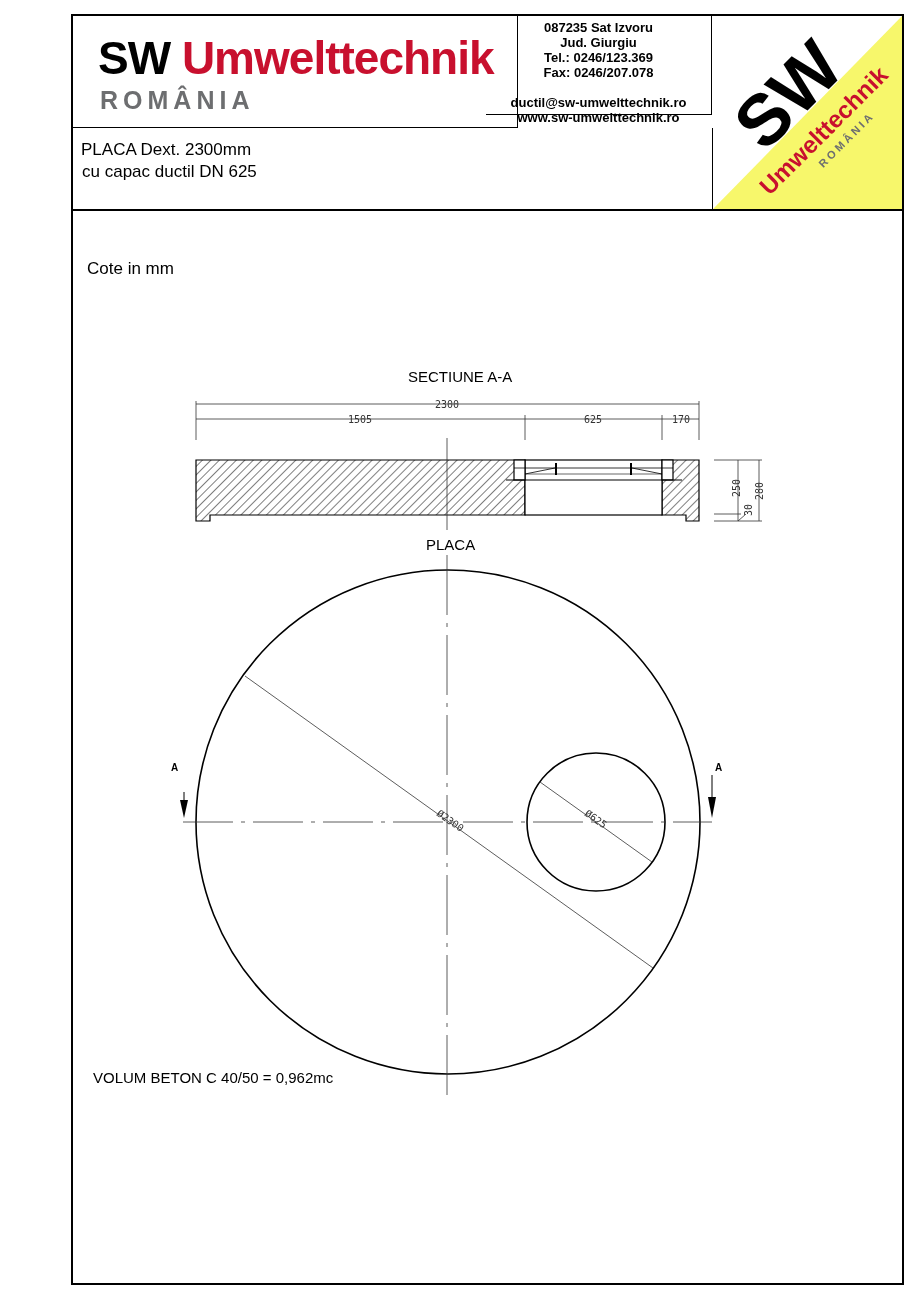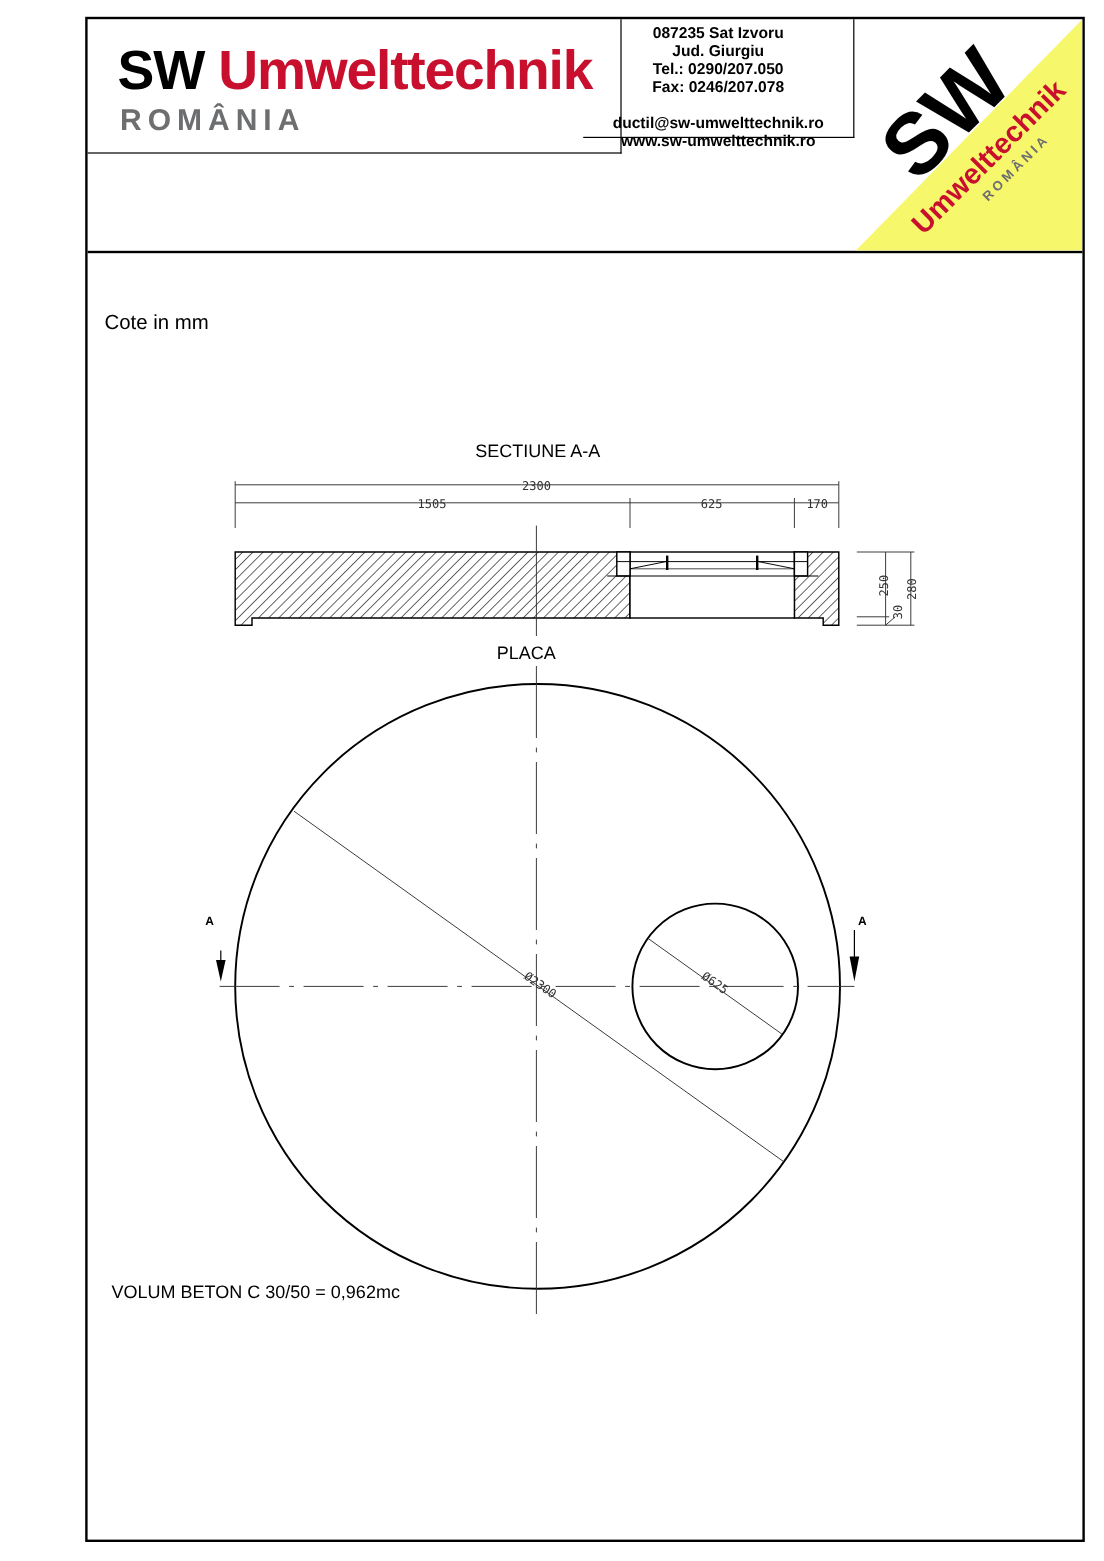--- a/index.html
+++ b/index.html
@@ -10,54 +10,58 @@
   .logo-sw { position: absolute; left: 25px; top: 18px; font-size: 46px; font-weight: bold; letter-spacing: -1px; color: #000; line-height: 48px; }
   .logo-sw .red { color: #c8102e; }
   .logo-ro { position: absolute; left: 27px; top: 70px; font-size: 25px; font-weight: bold; letter-spacing: 5px; color: #6d6e70; }
   .contact-cell { position: absolute; left: 413px; top: 0; width: 226px; height: 99px; border-right: 1px solid #000; border-bottom: 1px solid #000; text-align: center; font-weight: bold; font-size: 13px; line-height: 15px; padding-top: 4px; box-sizing: border-box; color: #000; }
   .contact-cell .gap { height: 15px; }
   .desc-cell { position: absolute; left: 0; top: 112px; width: 639px; height: 81px; border-right: 1px solid #000; }
   .desc-line { position: absolute; left: 8px; font-size: 17px; color: #000; }
   .stamp-cell { position: absolute; left: 640px; top: 0; width: 189px; height: 193px; overflow: hidden; }
   .cote { position: absolute; left: 14px; top: 199px; font-size: 17px; color: #000; margin-top: 44px; }
   .drawing { position: absolute; left: 0; top: 0; }
-  .label { position: absolute; font-size: 15px; color: #000; }
+  .label { position: absolute; font-size: 15px; color: #000; margin-left: 12px; }
   .volum { position: absolute; left: 20px; top: 1053px; font-size: 15px; color: #000; }
 </style>
 </head>
 <body>
 
 <div class="sheet">
   <div class="title-block">
     <div class="logo-cell">
       <div class="logo-sw"><span>SW</span> <span class="red">Umwelttechnik</span></div>
       <div class="logo-ro">ROMÂNIA</div>
     </div>
     <div class="contact-cell">
       <div>087235 Sat Izvoru</div>
       <div>Jud. Giurgiu</div>
-      <div>Tel.: 0290/207.050</div>
+      <div>Tel.: 0246/123.369</div>
       <div>Fax: 0246/207.078</div>
       <div class="gap"></div>
       <div>ductil@sw-umwelttechnik.ro</div>
       <div>www.sw-umwelttechnik.ro</div>
+    </div>
+    <div class="desc-cell">
+      <div class="desc-line" style="top:12px">PLACA Dext. 2300mm</div>
+      <div class="desc-line" style="top:34px;left:9px">cu capac ductil DN 625</div>
     </div>
     <div class="stamp-cell">
       <svg width="189" height="193" viewBox="0 0 189 193">
         <polygon points="189,0 189,193 0,193" fill="#f7f76b"></polygon>
         <g transform="translate(108,112) rotate(-45)">
           <text x="0" y="-22" text-anchor="middle" font-family="Liberation Sans, sans-serif" font-weight="bold" font-size="72" fill="#000">SW</text>
           <text x="0" y="12" text-anchor="middle" font-family="Liberation Sans, sans-serif" font-weight="bold" font-size="24" fill="#c8102e">Umwelttechnik</text>
           <text x="10" y="30" text-anchor="middle" font-family="Liberation Sans, sans-serif" font-weight="bold" font-size="11" letter-spacing="3" fill="#6d6e70">ROMÂNIA</text>
         </g>
       </svg>
     </div>
   </div>
   <div class="cote">Cote in mm</div>
-  <div class="volum">VOLUM BETON C 30/50 = 0,962mc</div>
+  <div class="volum">VOLUM BETON C 40/50 = 0,962mc</div>
 </div>
 
 <div class="label" style="left:396px;top:368px">SECTIUNE   A-A</div>
 <div class="label" style="left:414px;top:536px">PLACA</div>
 
 <svg class="drawing" width="920" height="1301" viewBox="0 0 920 1301">
   <defs>
     <pattern id="hatch" patternUnits="userSpaceOnUse" width="6" height="6" patternTransform="rotate(45)">
       <line x1="0" y1="0" x2="0" y2="6" stroke="#000" stroke-width="1"></line>
     </pattern>

